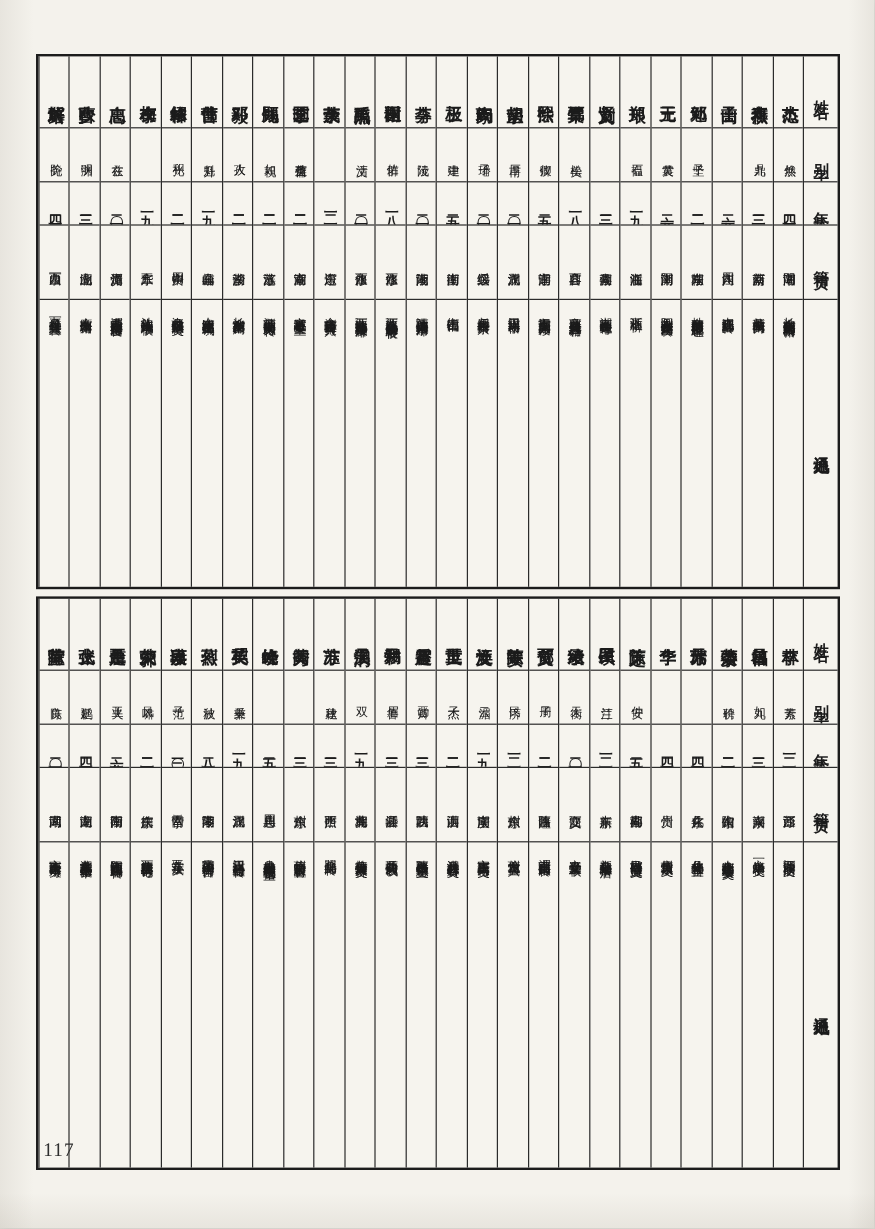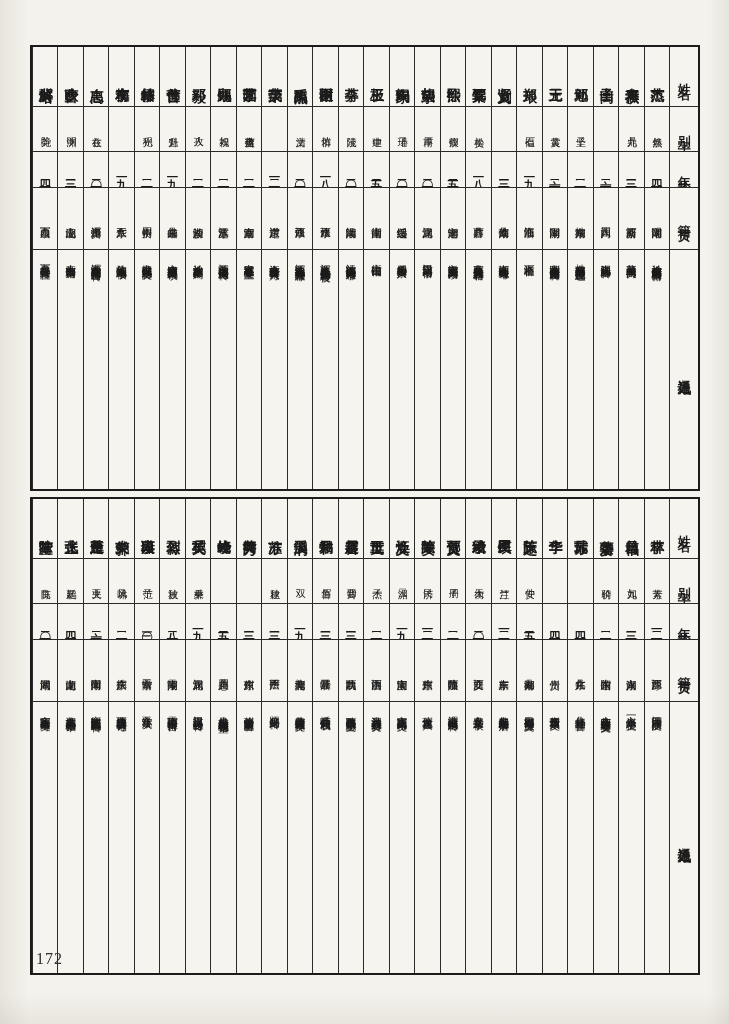--- a/index.html
+++ b/index.html
@@ -475,14 +475,14 @@
 
       <div class="col person-col">
         <div class="cell name">陈荷堂</div>
         <div class="cell zi">陈良</div>
         <div class="cell age">二〇</div>
         <div class="cell origin">湖南武冈</div>
         <div class="cell addr">宝庆南路金秤市永美号</div>
       </div>
     </div>
 
-  <div class="page-number">172</div>
+  <div class="page-number">117</div>
 </div>
 
 </body></html>

